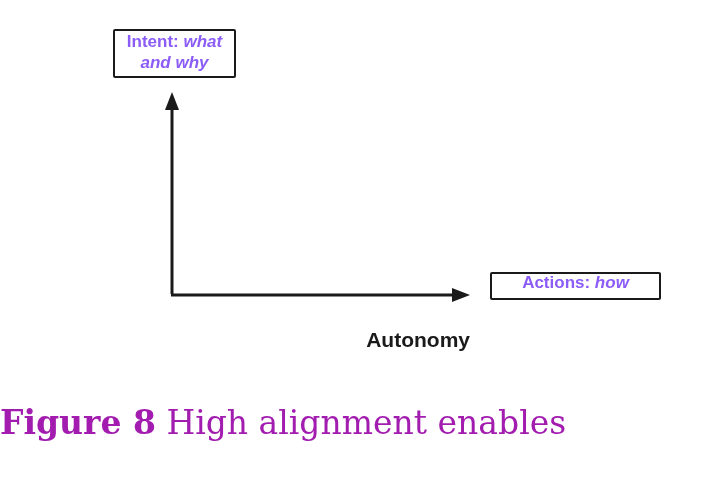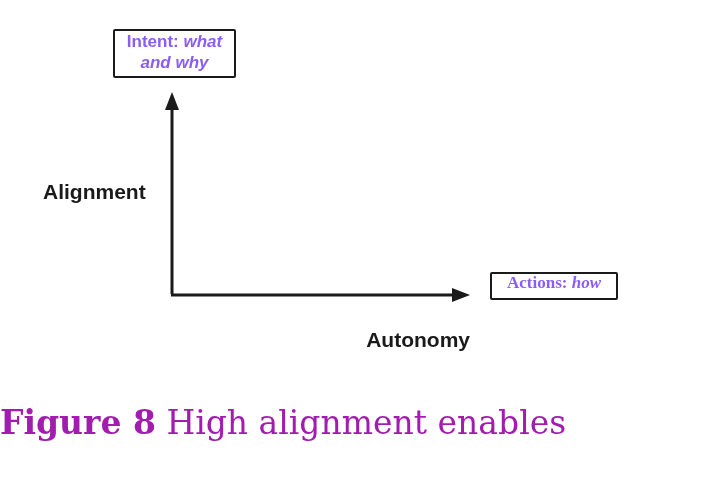--- a/index.html
+++ b/index.html
@@ -28,22 +28,22 @@
     font-weight: bold;
     color: #8b5cf6;
   }
   .intent-box {
     left: 113px; top: 29px;
     width: 123px; height: 49px;
     font-size: 17px; line-height: 21px;
   }
   .actions-box {
     left: 490px; top: 272px;
-    width: 128px; height: 28px;
-    font-size: 17px; line-height: 17px; font-family: Liberation Serif, serif;
+    width: 171px; height: 28px;
+    font-size: 17px; line-height: 17px;
   }
   .it { font-style: italic; }
   .axis-label {
     position: absolute;
     font-weight: bold;
     font-size: 21px;
     color: #1a1a1a;
     white-space: nowrap;
   }
   .alignment-label { left: 43px; top: 180px; }
@@ -87,21 +87,20 @@
     </div>
   </div>
 
   <div class="label-box actions-box">
     <div>
       <span>Actions:</span>
       <span class="it">how</span>
     </div>
   </div>
 
-  <div class="axis-label alignment-label">Alignment</div>
   <div class="axis-label autonomy-label">Autonomy</div>
 
   <div class="caption">
     <div>
       <b>Figure 8</b>
       <span>High alignment enables</span>
     </div>
   </div>
 
 </div>

